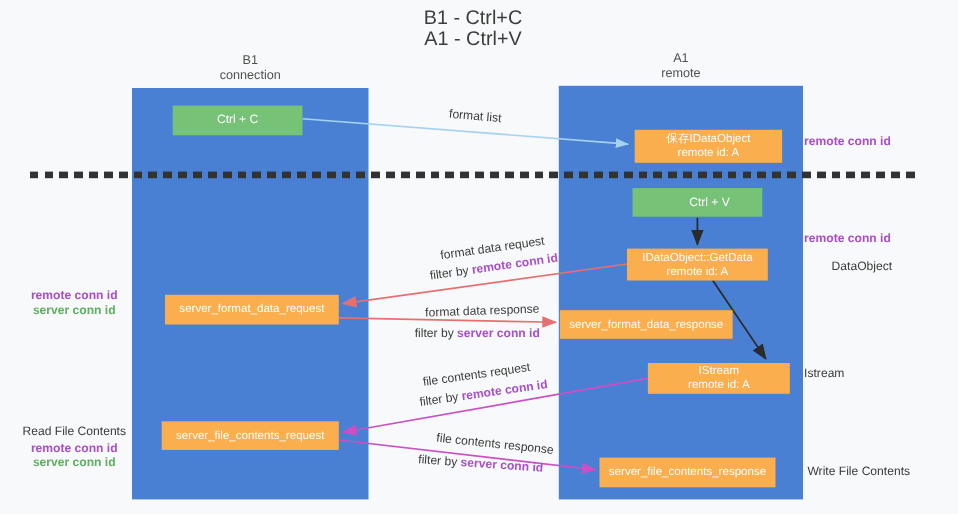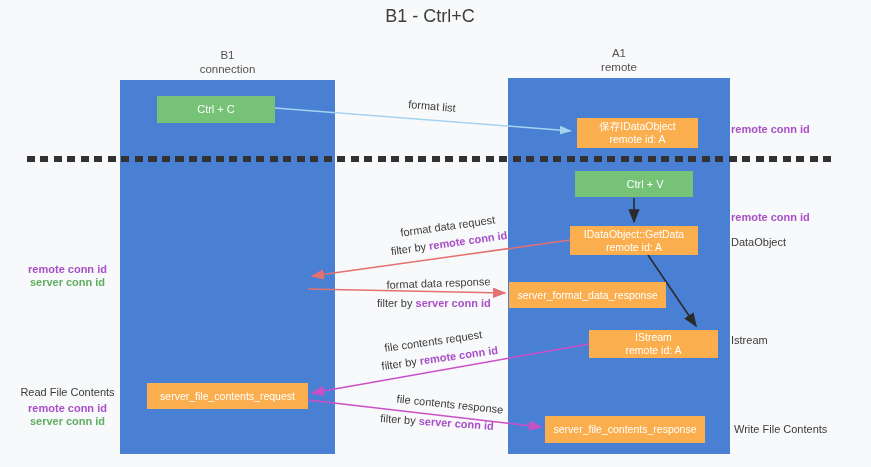--- a/index.html
+++ b/index.html
@@ -31,20 +31,21 @@
   .rot-p4 { transform:rotate(4deg); }
   svg.arrows { position:absolute; left:0; top:0; pointer-events:none; }
 </style>
 </head>
 <body>
 
 <div class="canvas">
 
   <div class="title">
     <div>B1 - Ctrl+C</div>
+    <div>A1 - Ctrl+V</div>
   </div>
 
   <div class="lane-header" style="left:120px; top:49px; width:215px;">
     <div>B1</div>
     <div>connection</div>
   </div>
   <div class="lane-header" style="left:508px; top:47px; width:222px;">
     <div>A1</div>
     <div>remote</div>
   </div>
@@ -75,34 +76,37 @@
     <path d="M570,240 L312,276" stroke="#e57070" stroke-width="1.5" fill="none" marker-end="url(#m-red)"></path>
     <path d="M308,289 L505,293" stroke="#e57070" stroke-width="1.5" fill="none" marker-end="url(#m-red)"></path>
     <path d="M589,344 L312,393" stroke="#cb4fc5" stroke-width="1.5" fill="none" marker-end="url(#m-magenta)"></path>
     <path d="M308,400 L541,427" stroke="#cb4fc5" stroke-width="1.5" fill="none" marker-end="url(#m-magenta)"></path>
   </svg>
 
   <div class="node green" style="left:157px; top:96px; width:118px; height:27px;text-align:right;">
     <div>Ctrl + C</div>
   </div>
 
-  <div class="node orange small" style="left:577px; top:118px; width:121px; height:30px;">
+  <div class="node orange small" style="left:577px; top:118px; width:134px; height:30px;">
     <div>保存IDataObject</div>
     <div>remote id: A</div>
   </div>
 
   <div class="node green" style="left:575px; top:171px; width:118px; height:26px;padding-left:22px;">
     <div>Ctrl + V</div>
   </div>
 
   <div class="node orange small" style="left:570px; top:226px; width:128px; height:29px;">
     <div>IDataObject::GetData</div>
     <div>remote id: A</div>
   </div>
 
+  <div class="node orange small" style="left:150px; top:268px; width:158px; height:27px;">
+    <div>server_format_data_request</div>
+  </div>
 
   <div class="node orange small" style="left:509px; top:282px; width:157px; height:26px;text-align:right;">
     <div>server_format_data_response</div>
   </div>
 
   <div class="node orange small" style="left:589px; top:330px; width:129px; height:28px;">
     <div>IStream</div>
     <div>remote id: A</div>
   </div>
 
@@ -131,21 +135,21 @@
     <span>filter by </span><span class="purple">remote conn id</span>
   </div>
 
   <div class="lbl ctr rot-p6" style="left:396px; top:398px; width:108px;">file contents response</div>
   <div class="lbl ctr rot-p4" style="left:380px; top:416px; width:114px;">
     <span>filter by </span><span class="purple">server conn id</span>
   </div>
 
   <div class="lbl purple" style="left:731px; top:123px;">remote conn id</div>
   <div class="lbl purple" style="left:731px; top:211px;">remote conn id</div>
-  <div class="lbl" style="left:731px; top:236px;">DataObject</div>
+  <div class="lbl" style="left:731px; top:236px;padding-left:25px;">DataObject</div>
   <div class="lbl" style="left:731px; top:334px;">Istream</div>
   <div class="lbl" style="left:734px; top:423px;">Write File Contents</div>
 
   <div class="lbl ctr" style="left:20px; top:263px; width:95px; line-height:13px;">
     <div class="purple">remote conn id</div>
     <div class="greentx">server conn id</div>
   </div>
 
   <div class="lbl ctr" style="left:15px; top:386px; width:105px; line-height:13px;">
     <div style="margin-bottom:3px;">Read File Contents</div>

